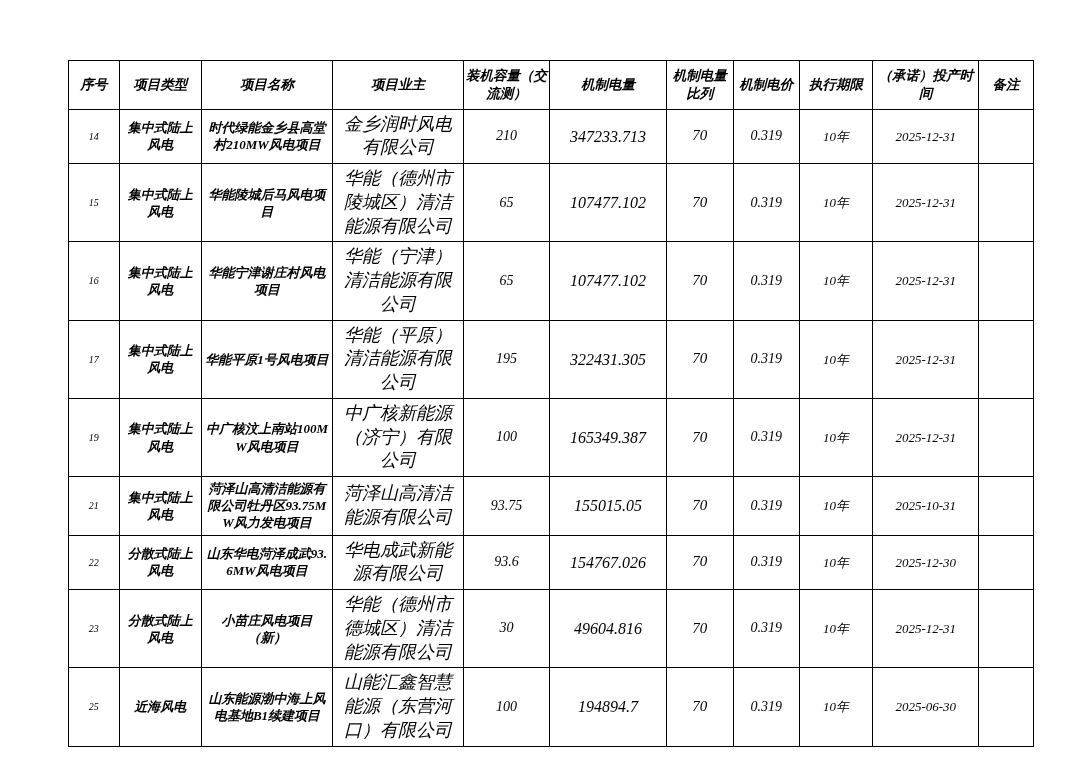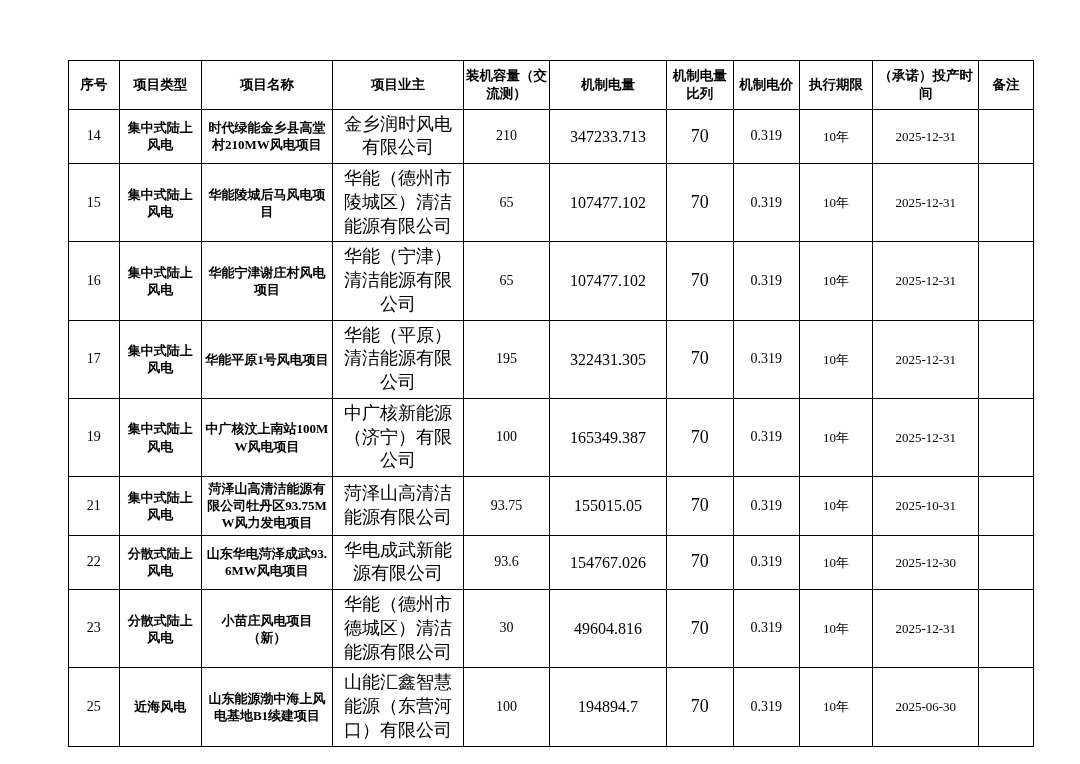--- a/index.html
+++ b/index.html
@@ -23,43 +23,44 @@
   .table-wrap {
     position: absolute;
     left: 68px;
     top: 60px;
     width: 945px;
   }
   table.doc-table {
     border-collapse: collapse;
     width: 966px;
     table-layout: fixed;
+    font-style: italic;
   }
   table.doc-table th,
   table.doc-table td {
     border: 1px solid #000000;
     text-align: center;
     vertical-align: middle;
     padding: 3px 3px;
     line-height: 1.32;
     word-wrap: break-word;
     word-break: break-all;
   }
   table.doc-table th {
     font-weight: bold;
     font-size: 13.5px;
     padding: 6px 2px;
   }
-  td.c-seq   { font-size: 14px; }
+  td.c-seq   { font-size: 10px; }
   td.c-type  { font-size: 13px; font-weight: bold; }
   td.c-name  { font-size: 13px; font-weight: bold; }
   td.c-owner { font-size: 18px; }
   td.c-cap   { font-size: 14px; }
   td.c-elec  { font-size: 16px; }
-  td.c-ratio { font-size: 18px; }
+  td.c-ratio { font-size: 15px; }
   td.c-price { font-size: 14px; }
   td.c-term  { font-size: 13px; margin-left: 16px; }
   td.c-date  { font-size: 13px; }
   td.c-note  { font-size: 13px; }
 
   col.w-seq   { width: 48px; }
   col.w-type  { width: 78px; }
   col.w-name  { width: 124px; }
   col.w-owner { width: 124px; }
   col.w-cap   { width: 82px; }

